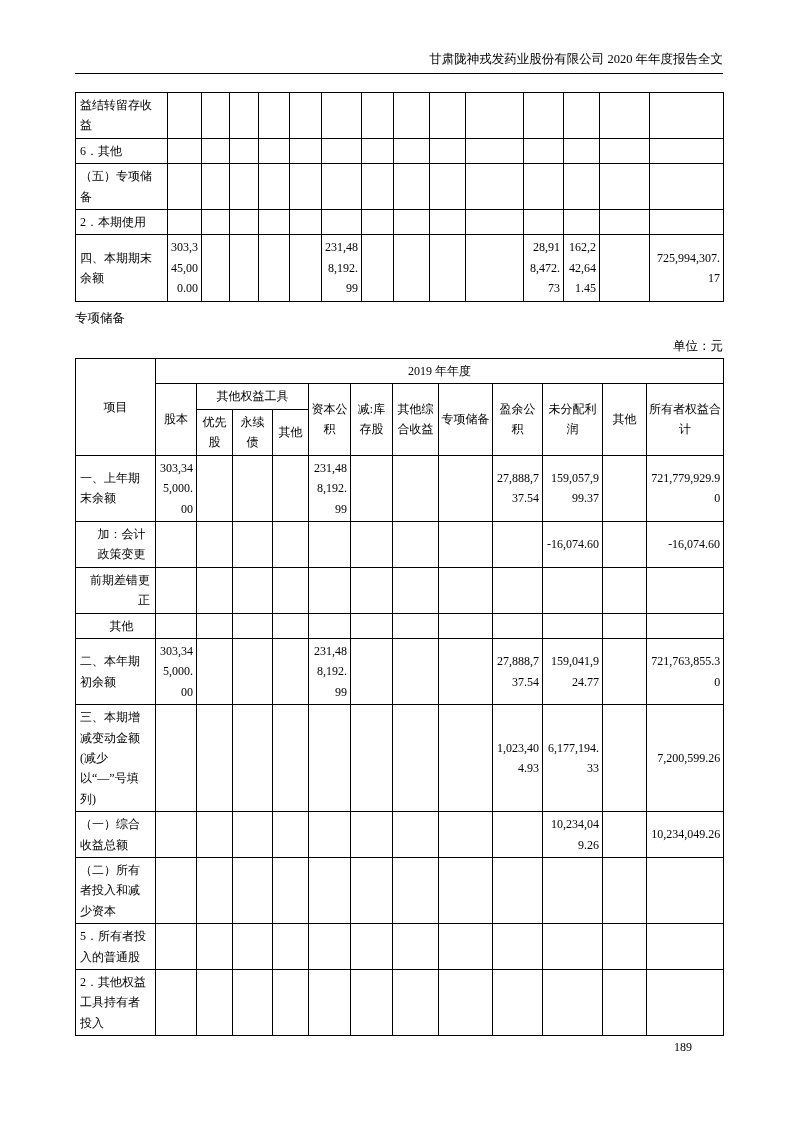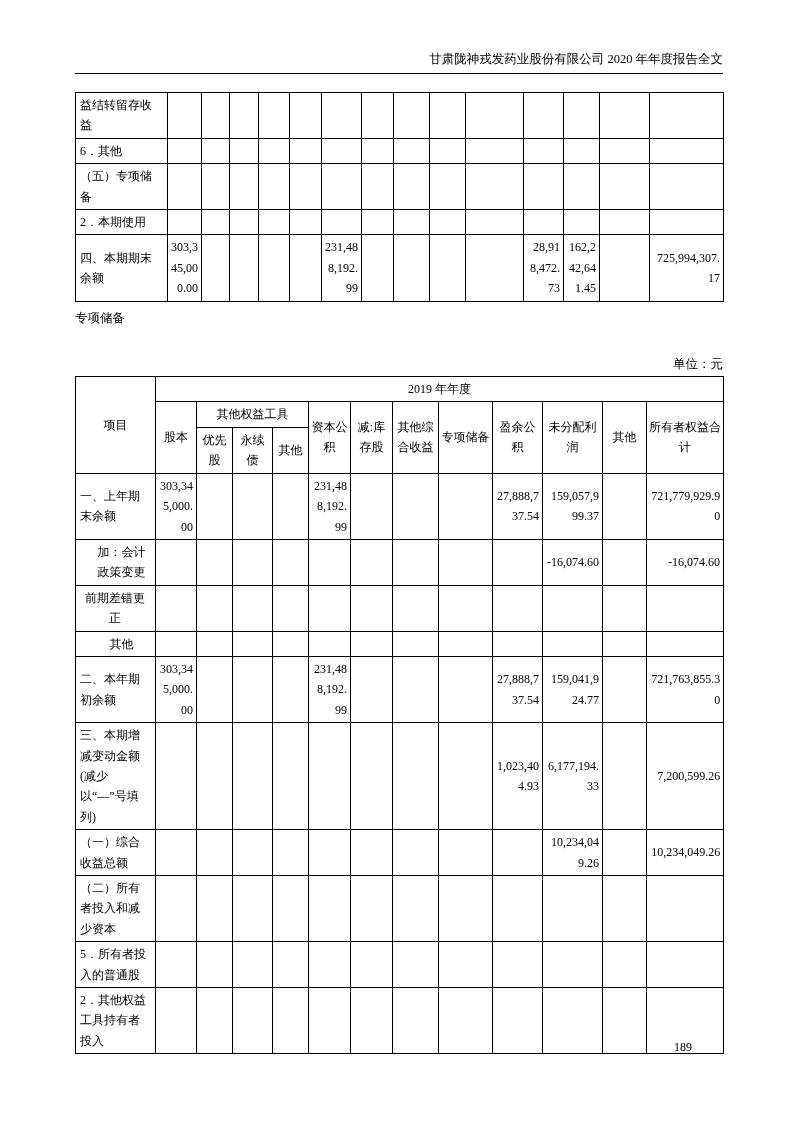--- a/index.html
+++ b/index.html
@@ -15,27 +15,27 @@
   table.tbl{border-collapse:collapse;table-layout:fixed;width:648px;}
   .top-tbl{margin-top:18px;}
   .bottom-tbl{margin-top:0;}
   .tbl th,.tbl td{
     border:1px solid #000;font-weight:normal;font-size:12px;line-height:1.7;
     padding:2px 3px;vertical-align:middle;word-break:break-all;overflow:hidden;
   }
   .tbl th{text-align:center;padding:2px 2px;margin-top:24px;}
   .tbl td.lab{text-align:left;padding:2px 5px 2px 4px;}
   .tbl td.lab.ind{padding-left:17px;text-align:center;}
-  .tbl td.lab.ctr{text-align:center;}
+  .tbl td.lab.ctr{text-align:right;}
   .tbl td.num{text-align:right;}
   tr.hr1{height:22px;}
   tr.hr2{height:26px;}
   tr.hr3{height:46px;}
   .section-label{font-size:12.5px;margin-top:7px;line-height:18px;}
-  .unit-label{font-size:12.5px;text-align:right;margin-top:28px;margin-bottom:3px;line-height:18px;}
+  .unit-label{font-size:12.5px;text-align:right;margin-top:10px;margin-bottom:3px;line-height:18px;}
   .page-number{position:absolute;right:76px;top:1040px;font-size:12px;}
 </style>
 </head>
 <body>
 
 <div class="page">
   <div class="content">
 
     <div class="doc-header">
       <span>甘肃陇神戎发药业股份有限公司 2020 年年度报告全文</span>

